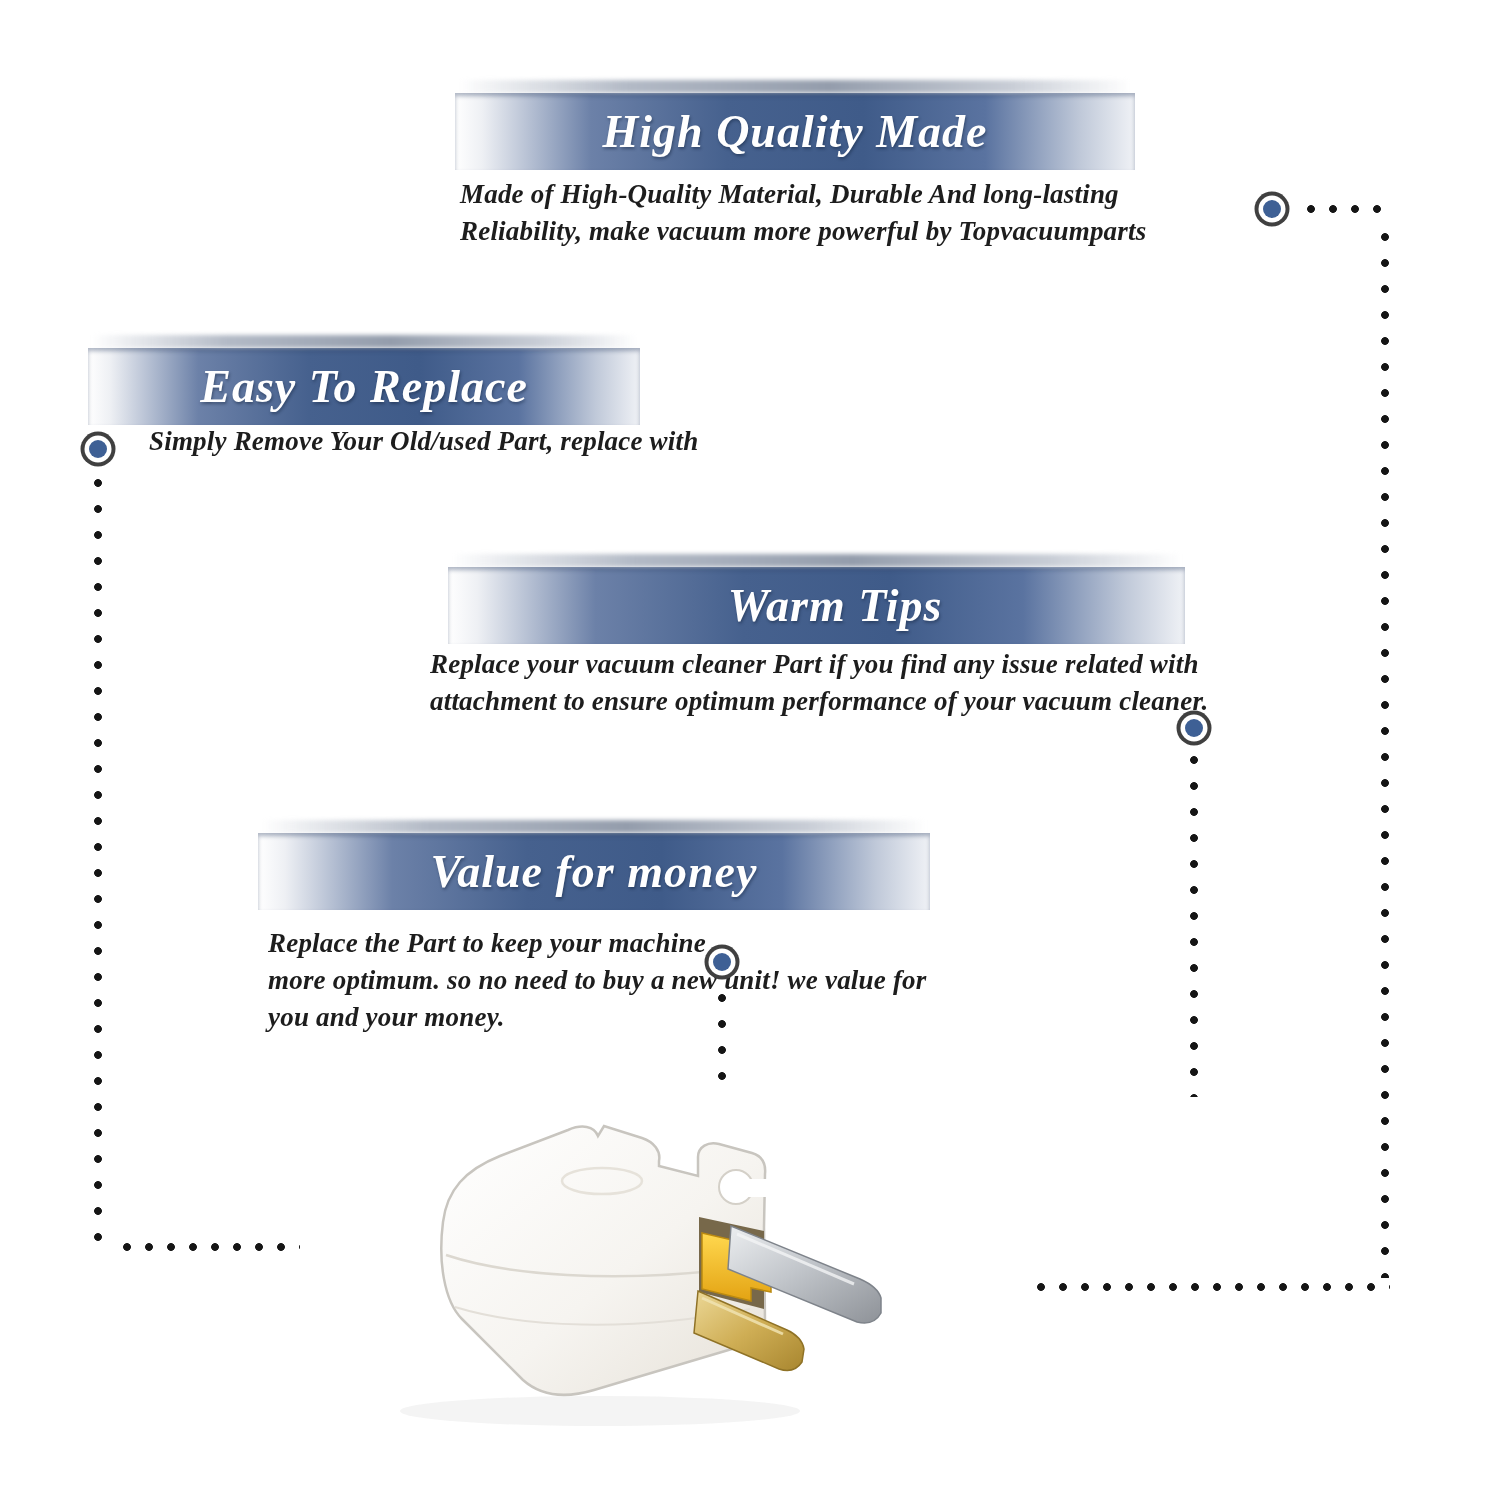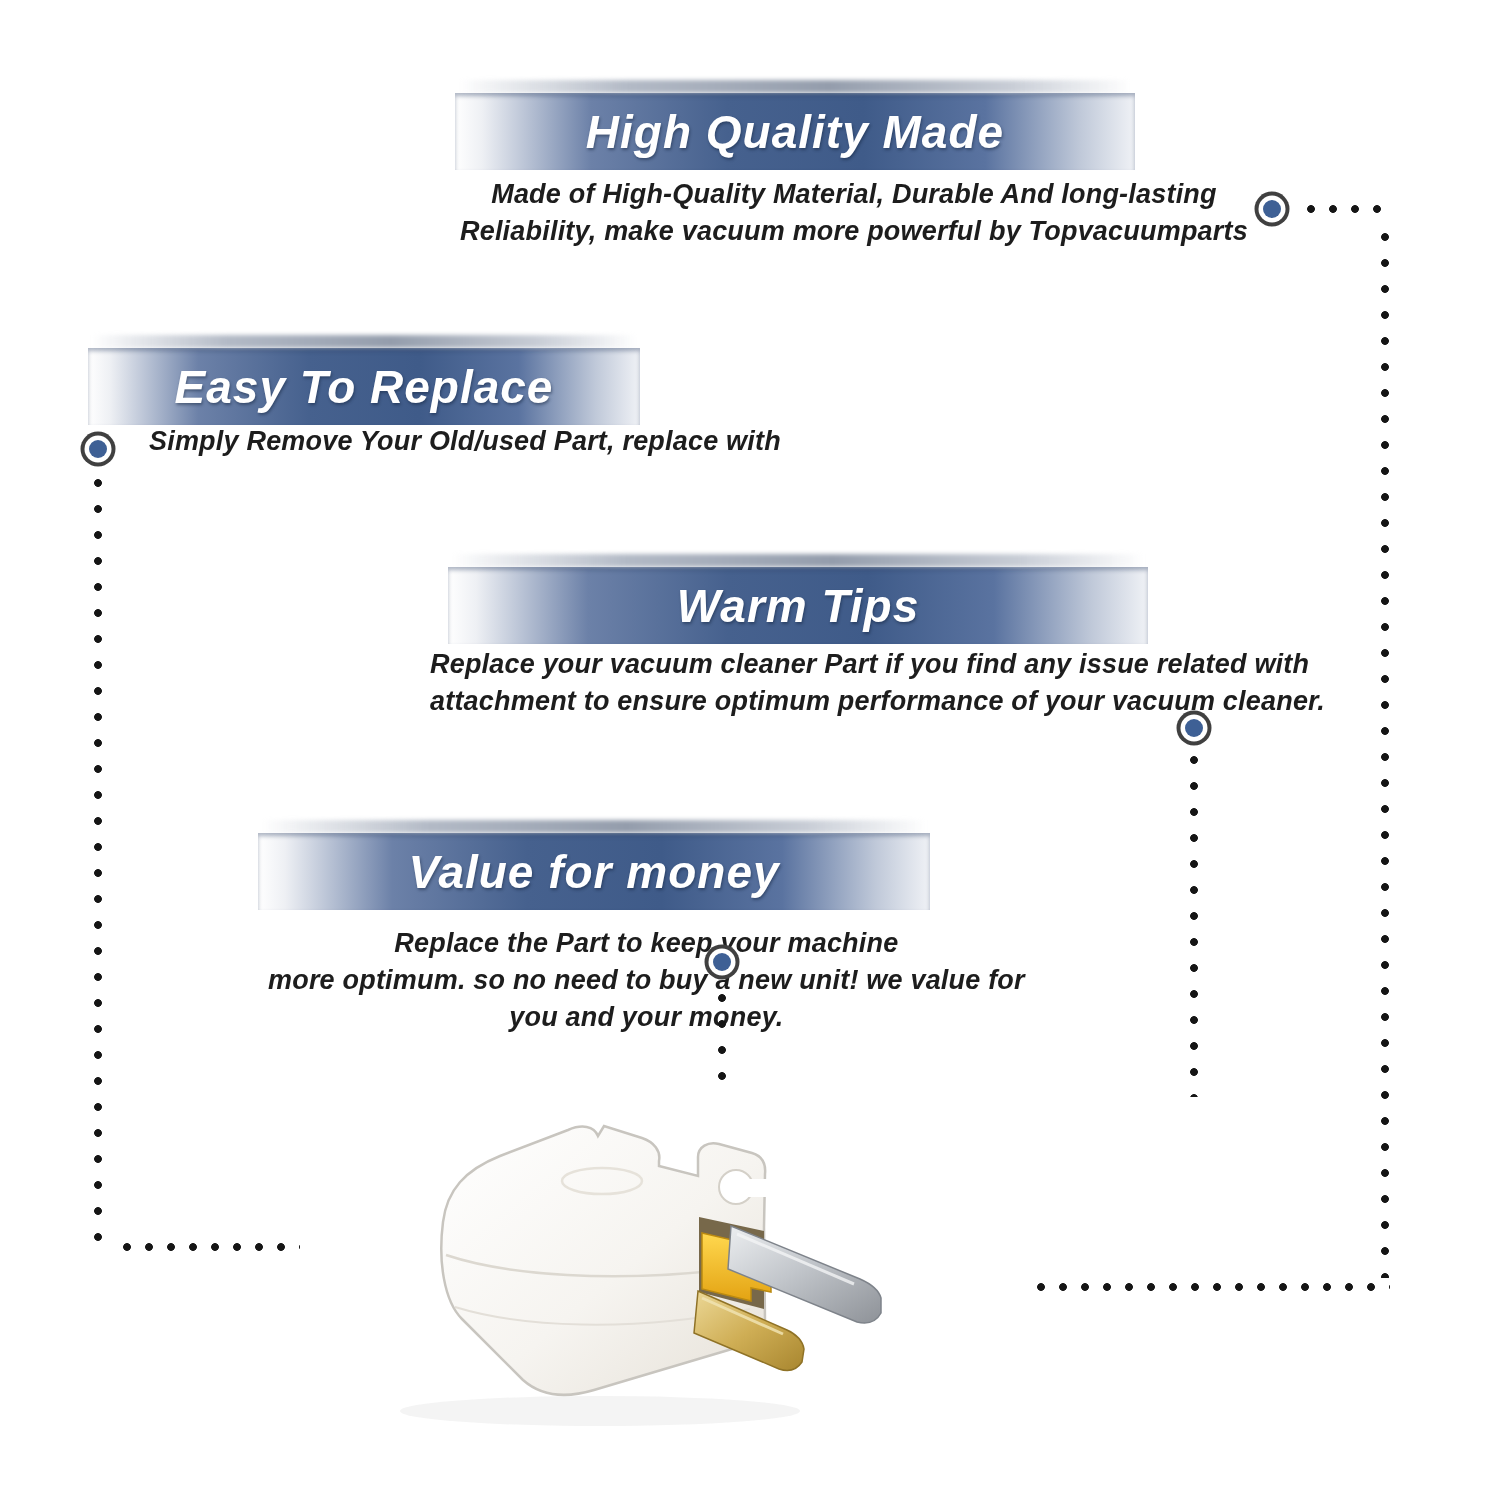--- a/index.html
+++ b/index.html
@@ -2,21 +2,21 @@
 <html><head>
 <meta charset="utf-8">
 <style>
   html, body { margin: 0; padding: 0; background: #ffffff; }
   .canvas {
     position: relative;
     width: 1500px;
     height: 1500px;
     background: #ffffff;
     overflow: hidden;
-    font-family: Liberation Sans, sans-serif;
+    font-family: Liberation Serif, serif;
   }
 
   
   .banner {
     position: absolute;
     height: 77px;
     display: flex;
     align-items: center;
     justify-content: center;
     background: linear-gradient(90deg,
@@ -39,34 +39,33 @@
     color: #ffffff;
     font-size: 46px;
     font-weight: bold;
     font-style: italic;
     letter-spacing: 1px;
     text-shadow: 1px 2px 3px rgba(15,30,55,0.45);
     white-space: nowrap;
   }
   .banner.s1 { left: 455px; top: 93px;  width: 680px; }
   .banner.s2 { left: 88px;  top: 348px; width: 552px; }
-  .banner.s3 { left: 448px; top: 567px; width: 700px; }
+  .banner.s3 { left: 448px; top: 567px; width: 700px; padding-left: 37px; }
   .banner.s4 { left: 258px; top: 809px; width: 672px; margin-top: 24px; }
 
   
   .para {
     position: absolute;
     font-size: 27px;
     font-weight: bold;
     font-style: italic;
     color: #1d1d1d;
     line-height: 37px;
     letter-spacing: 0.2px;
     white-space: nowrap;
-    text-align: center;
   }
   .para.p1 { left: 460px; top: 176px; }
   .para.p2 { left: 134px; top: 423px; margin-left: 15px; }
   .para.p3 { left: 430px; top: 646px; width: 745px; text-align: right; }
   .para.p4 { left: 268px; top: 885px; margin-top: 40px; }
 
   
   .bullet {
     position: absolute;
     width: 18px; height: 18px;

